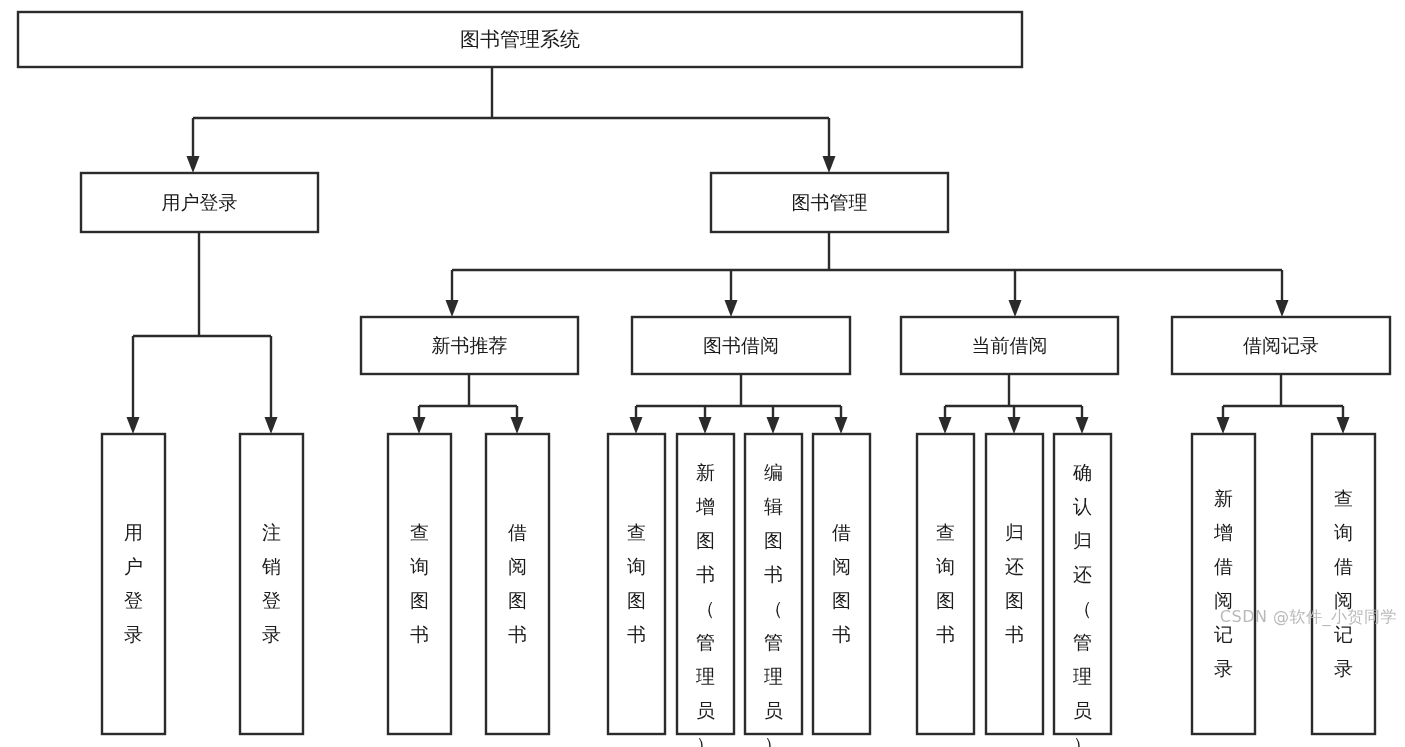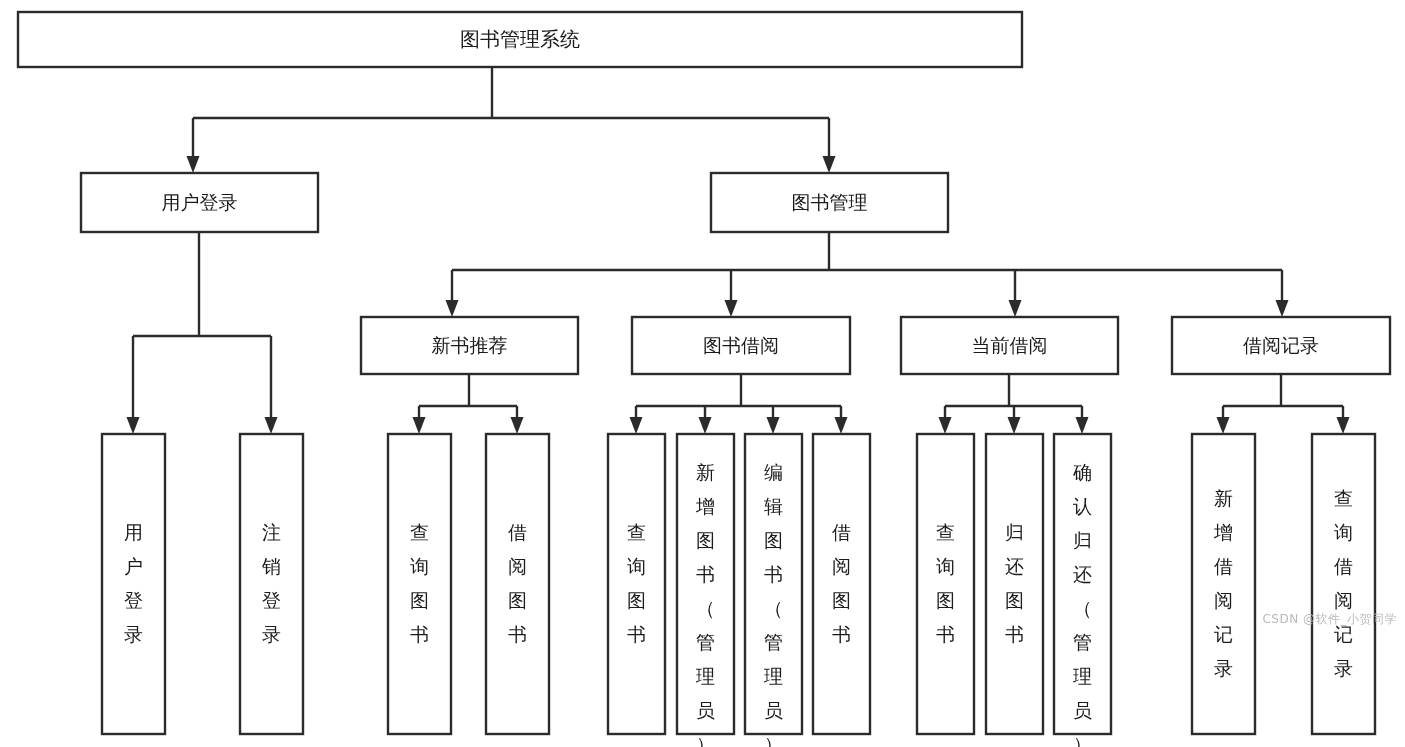--- a/index.html
+++ b/index.html
@@ -58,21 +58,21 @@
     font-family: "DejaVu Sans", "Liberation Sans", sans-serif;
     font-size: 19px;
     text-anchor: middle;
     dominant-baseline: middle;
   }
   .watermark {
     position: absolute;
     right: 8px;
     bottom: 6px;
     font-family: "DejaVu Sans", "Liberation Sans", sans-serif;
-    font-size: 12px;
+    font-size: 16px;
     color: #b9b9b9;
     letter-spacing: 0.5px;
     white-space: nowrap;
     user-select: none;
   }
 </style>
 </head>
 <body>
 
 <div id="diagram-root">

